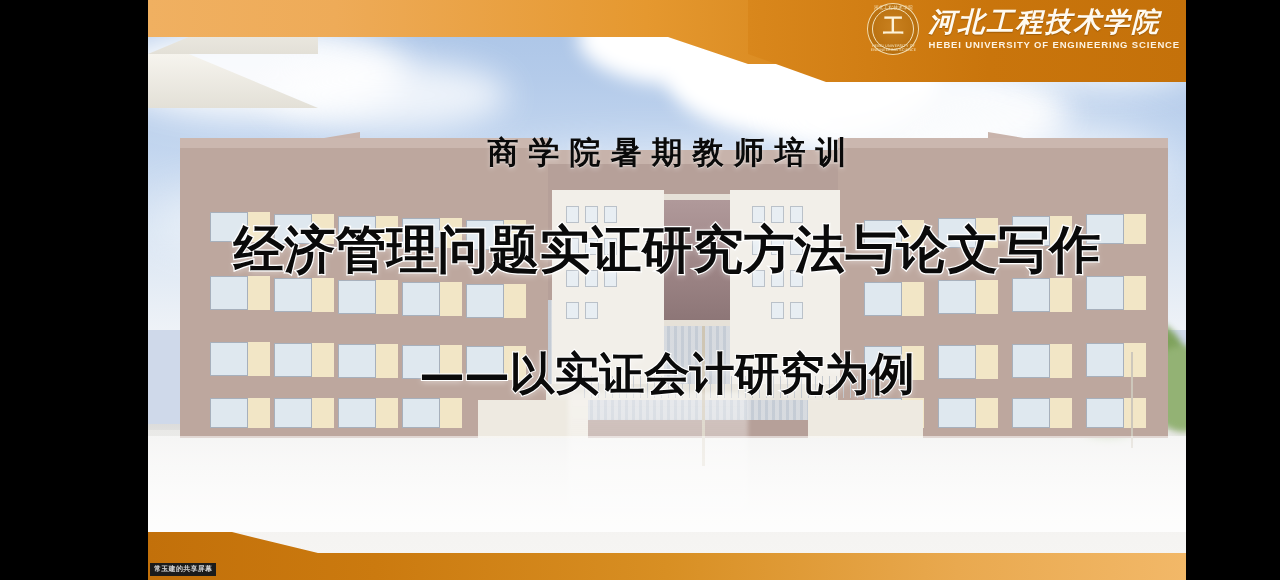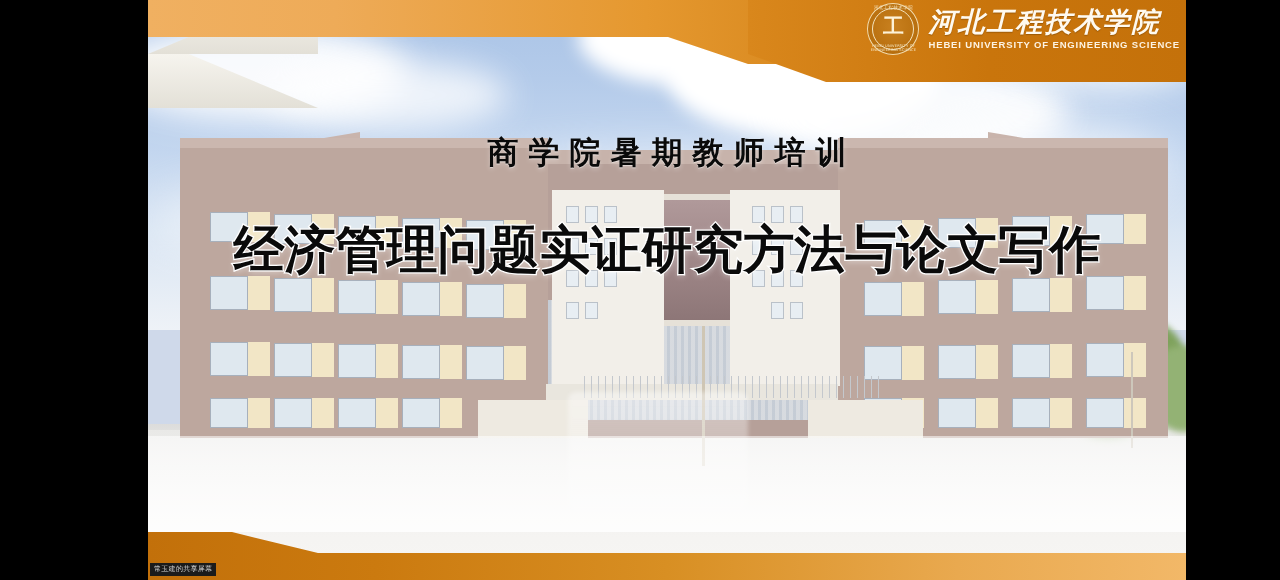--- a/index.html
+++ b/index.html
@@ -136,21 +136,21 @@
        -webkit-text-stroke:2.5px #ffffff;paint-order:stroke fill;
        text-shadow:0 2px 6px rgba(255,255,255,.5);}
   .t-sub{top:344px;font-size:45px;letter-spacing:0px;
        -webkit-text-stroke:2px #ffffff;paint-order:stroke fill;
        text-shadow:0 2px 6px rgba(255,255,255,.5);}
 
   
   .share-chip{position:absolute;left:150px;bottom:4px;z-index:60;
       background:#1b1b1b;color:#d4d4d4;font-size:7px;line-height:11px;
       padding:1px 4px;letter-spacing:.3px;white-space:nowrap;
-      font-family:"DejaVu Sans","Liberation Sans",sans-serif;}
+      font-family:"DejaVu Sans","Liberation Sans",sans-serif;font-weight:bold;}
 </style>
 </head>
 <body>
 
 <div id="screen">
 
   <div id="slide">
 
     <div class="sky"></div>
 
@@ -322,20 +322,21 @@
         <div class="seal-arc bot">HEBEI UNIVERSITY OF ENGINEERING SCIENCE</div>
       </div>
       <div class="logo-text">
         <div class="logo-cn">河北工程技术学院</div>
         <div class="logo-en">HEBEI UNIVERSITY OF ENGINEERING SCIENCE</div>
       </div>
     </div>
 
     <div class="txt t-main">经济管理问题实证研究方法与论文写作</div>
     <div class="txt t-kicker">商学院暑期教师培训</div>
+    <div class="txt t-sub">——以实证会计研究为例</div>
 
     <div class="footer-band"></div>
   </div>
 
   <div class="bar-left"></div>
   <div class="bar-right"></div>
 
   <div class="share-chip">常玉建的共享屏幕</div>
 
 </div>

